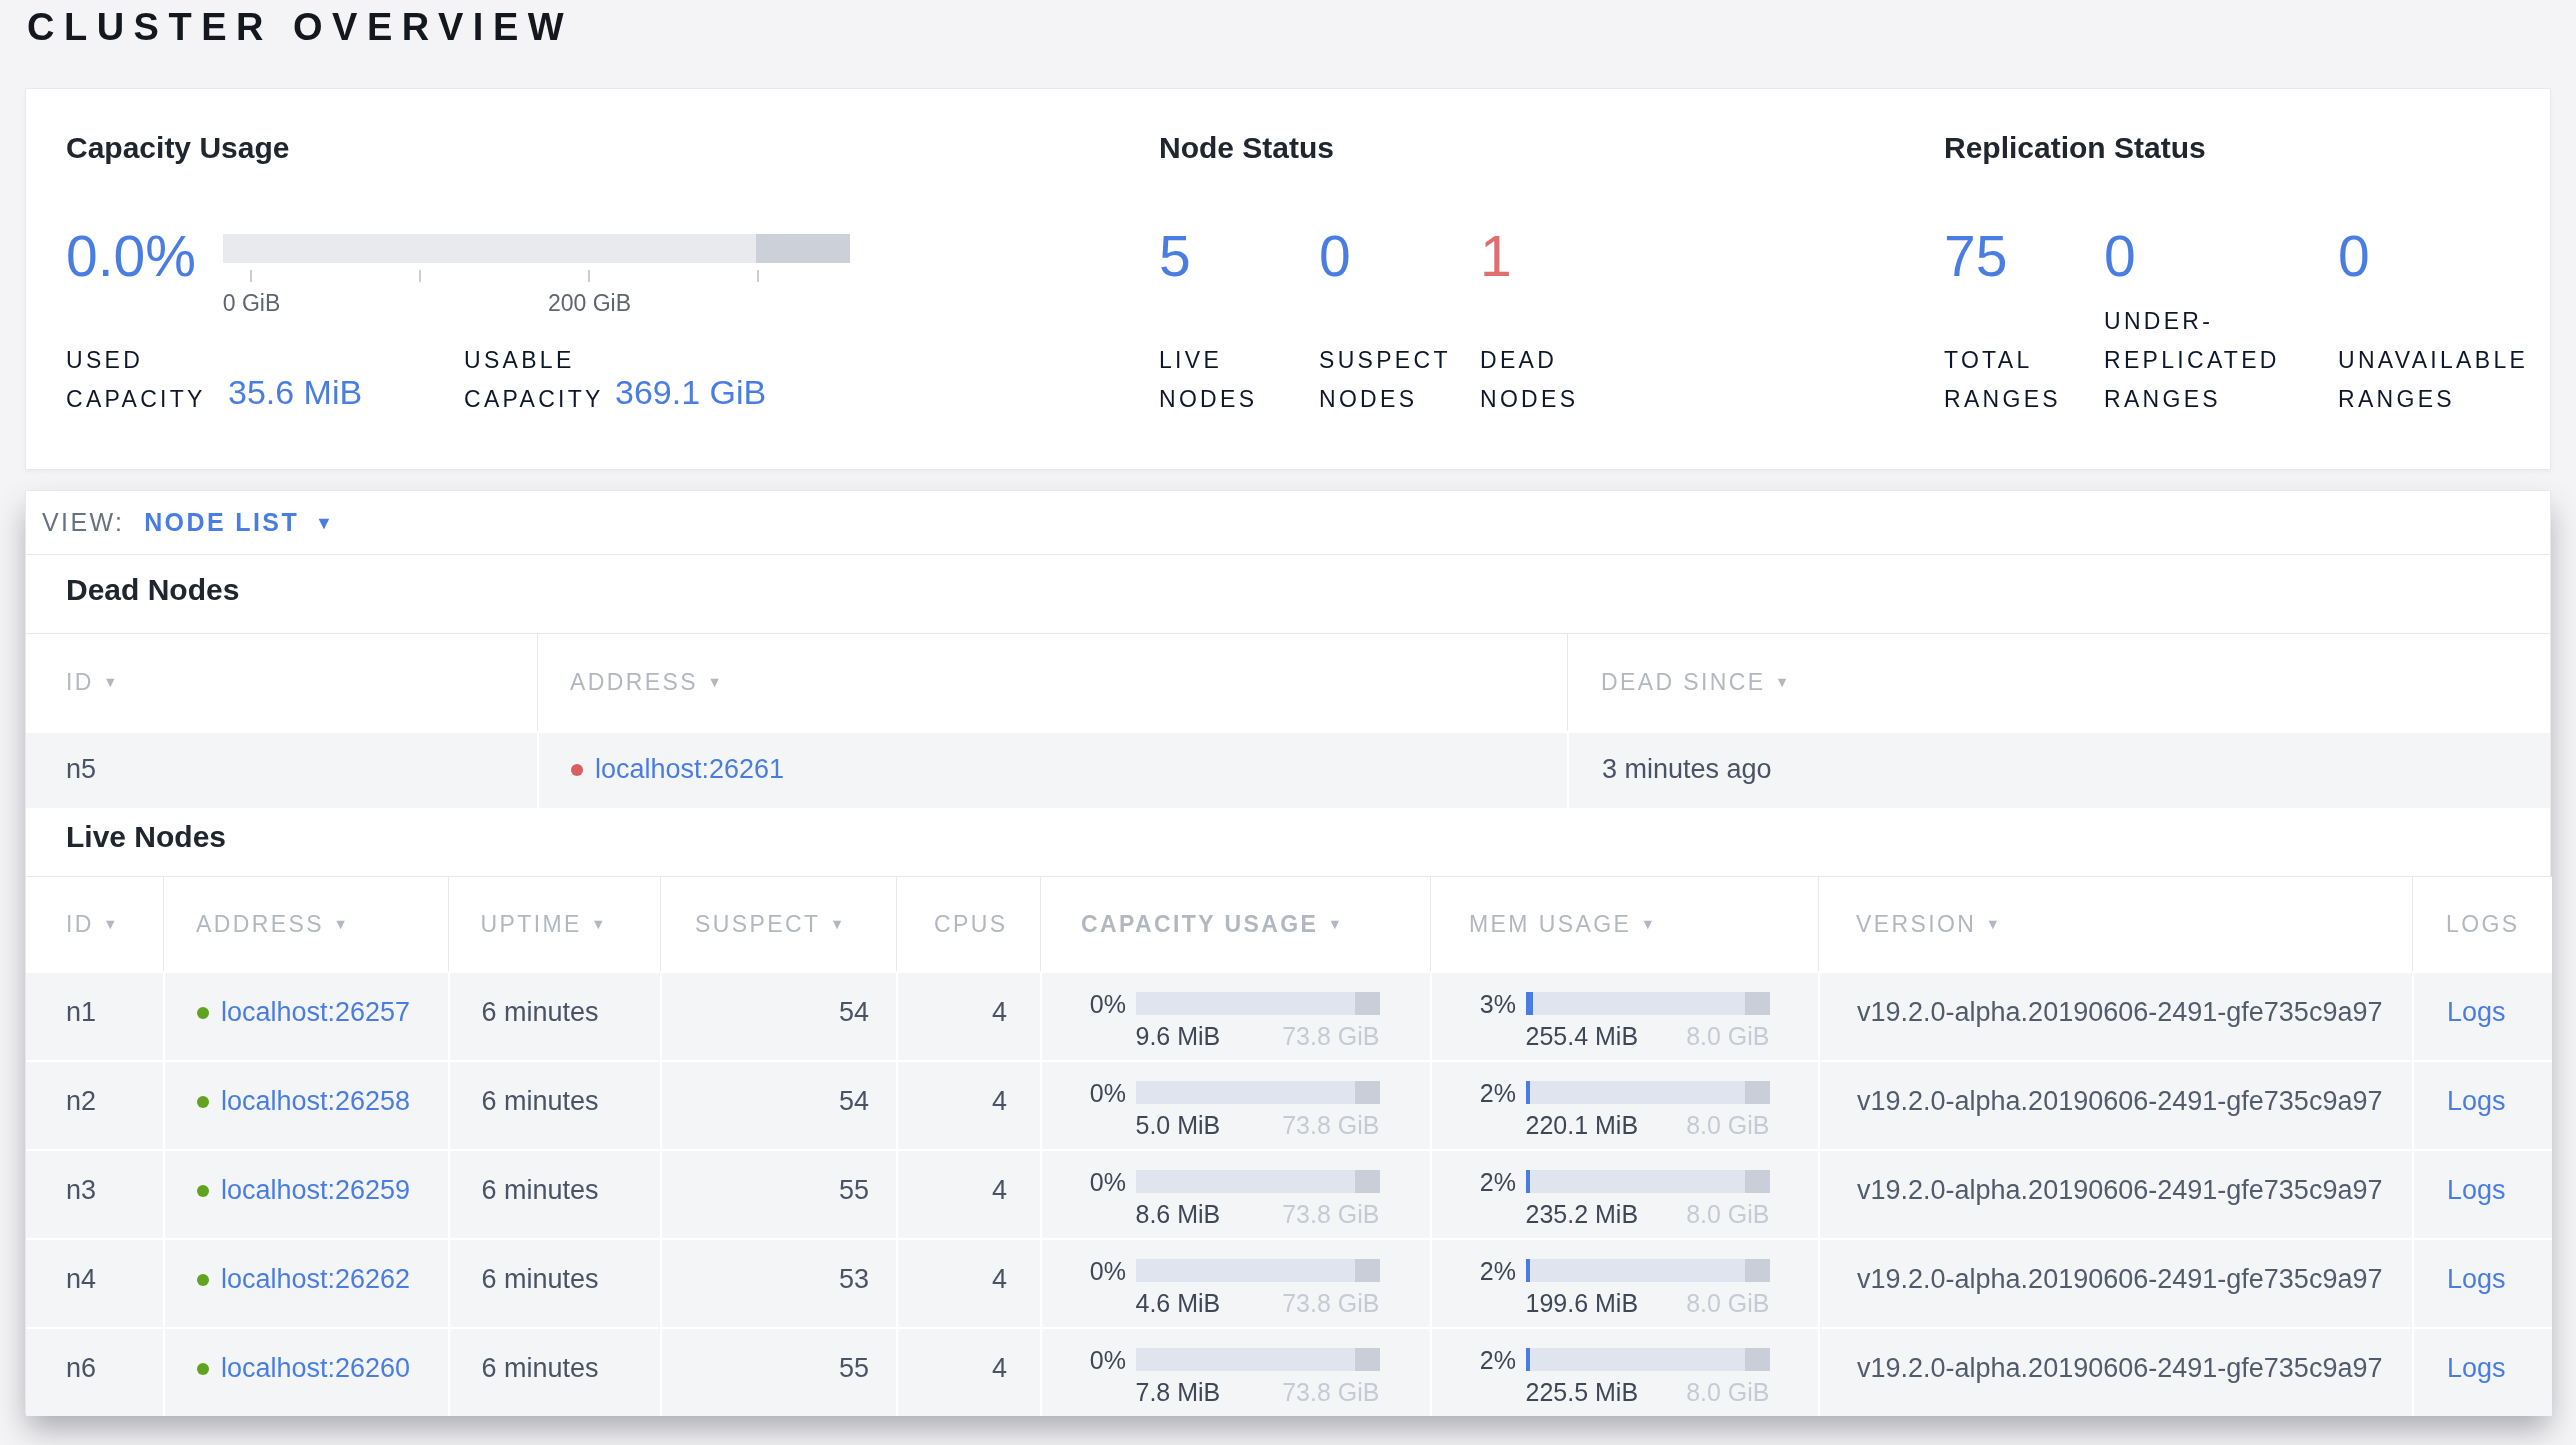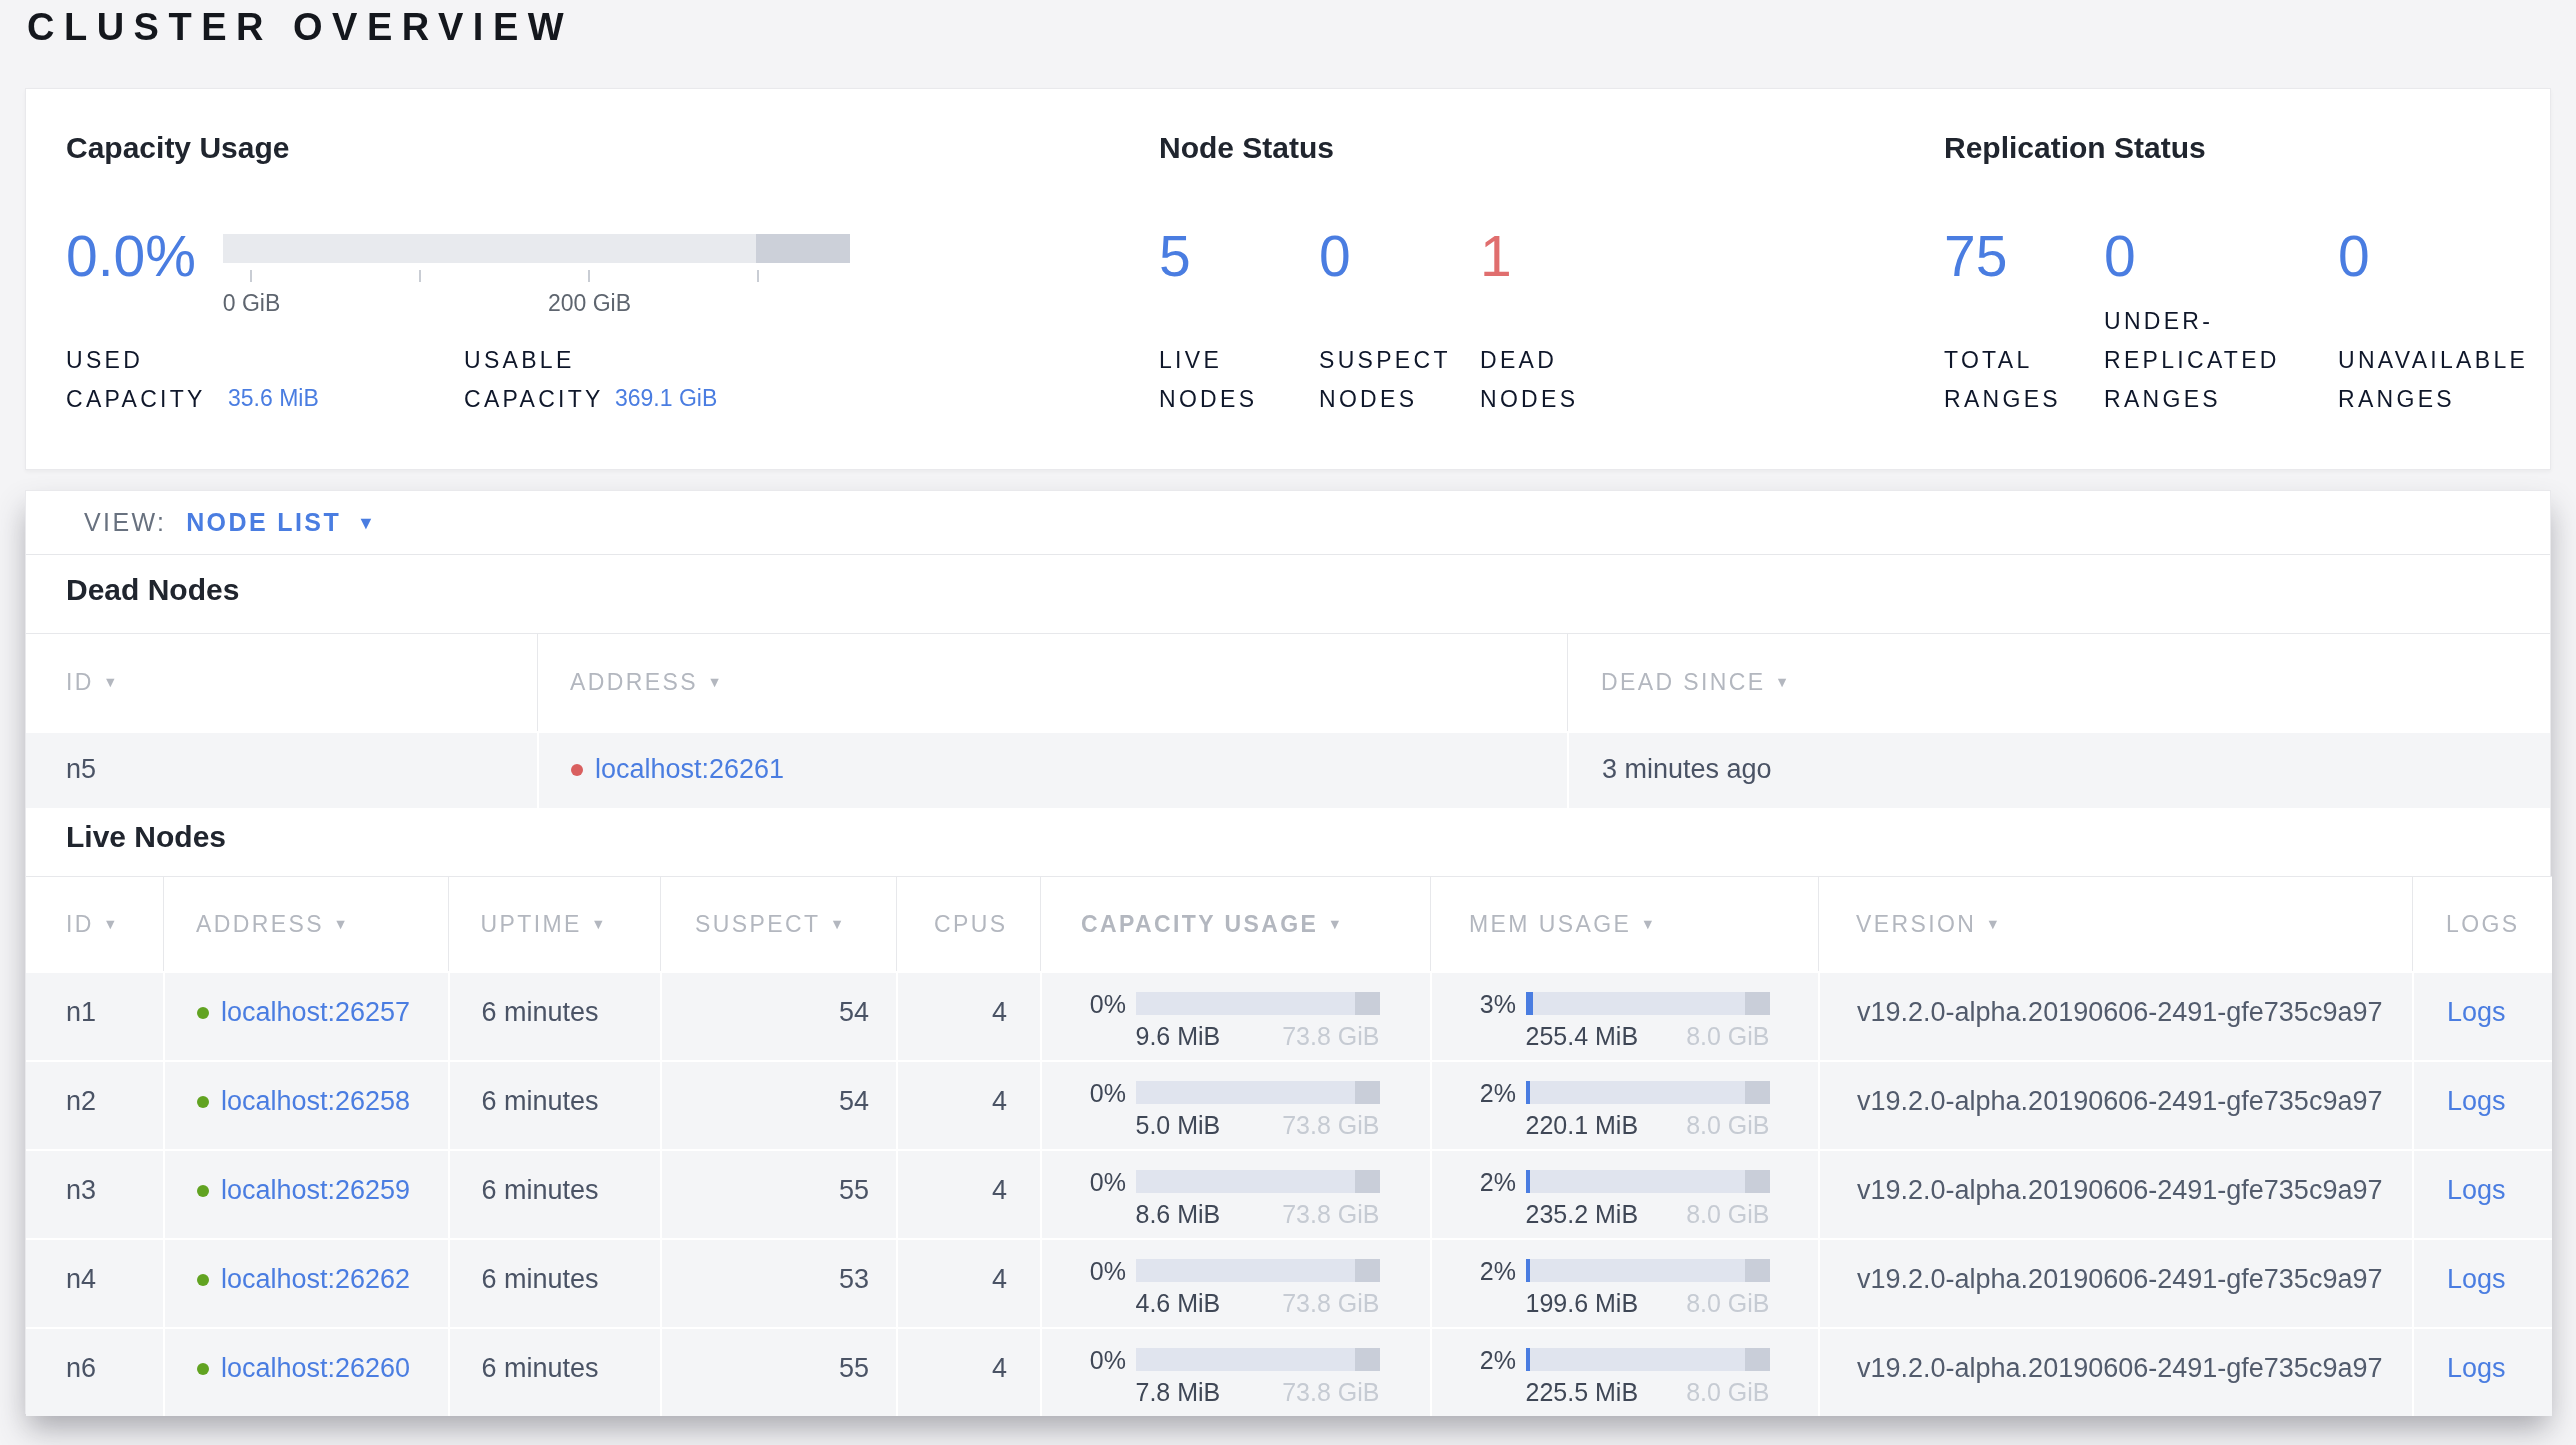--- a/index.html
+++ b/index.html
@@ -23,35 +23,35 @@
     background:#fff; border:1px solid #e9e9ec;
     box-shadow:0 1.9px 3.8px rgba(0,0,0,.04);
   }
   .sec-title { position:absolute; top:42px; font-size:30px; font-weight:600; color:#20252e; }
   .big { position:absolute; top:139px; font-size:57px; line-height:57px; font-weight:500; color:#4a7de1; }
   .big.red { color:#e06e6e; }
   .stat-label {
     position:absolute; bottom:50px; font-size:23px; letter-spacing:3.3px;
     color:#0f172a; line-height:39px; white-space:pre-line; font-weight:500;
   }
-  .stat-value { position:absolute; bottom:57px; font-size:23px; font-weight:500; color:#4a7de1; }
+  .stat-value { position:absolute; bottom:57px; font-size:34px; font-weight:500; color:#4a7de1; }
 
   .cap-bar { position:absolute; left:197px; top:145px; width:627px; height:29px; background:#e8eaee; }
   .cap-bar .fill { position:absolute; left:0; top:0; bottom:0; background:#4a7de1; }
   .cap-bar .reserved { position:absolute; right:0; top:0; bottom:0; width:15%; background:#ccd0d9; }
   .tick { position:absolute; top:181px; width:1.9px; height:12.4px; background:#c9cdd4; }
   .tick-label { position:absolute; top:201px; width:153px; text-align:center; font-size:23px; color:#5e656f; }
 
   
   .table-card {
     position:absolute; left:25px; top:490px; width:2526px; height:924px;
     background:#fff; border:1px solid #e9e9ec;
     box-shadow:0 17px 29px -1.9px rgba(62,62,74,.42);
   }
-  .view-bar { position:absolute; top:0; left:0; right:0; height:64px; border-bottom:1px solid #e6e7ea; line-height:63px; padding-left:58px; }
+  .view-bar { position:absolute; top:0; left:0; right:0; height:64px; border-bottom:1px solid #e6e7ea; line-height:63px; padding-left:16px; }
   .view-label { font-size:25px; letter-spacing:2.4px; color:#68717f; }
   .view-selected { font-size:25px; letter-spacing:2.4px; color:#4a7de1; font-weight:600; margin-left:15.3px; }
   .view-caret { font-size:18px; color:#4a7de1; margin-left:11.5px; vertical-align:1.9px; }
 
   .section-heading { position:absolute; left:40px; font-size:30px; font-weight:600; color:#20252e; }
   .dead-heading { top:82px; }
   .live-heading { top:329px; }
 
   table { border-collapse:separate; border-spacing:0; table-layout:fixed; width:2524px; position:absolute; left:0; }
   .dead-table { top:142px; }

